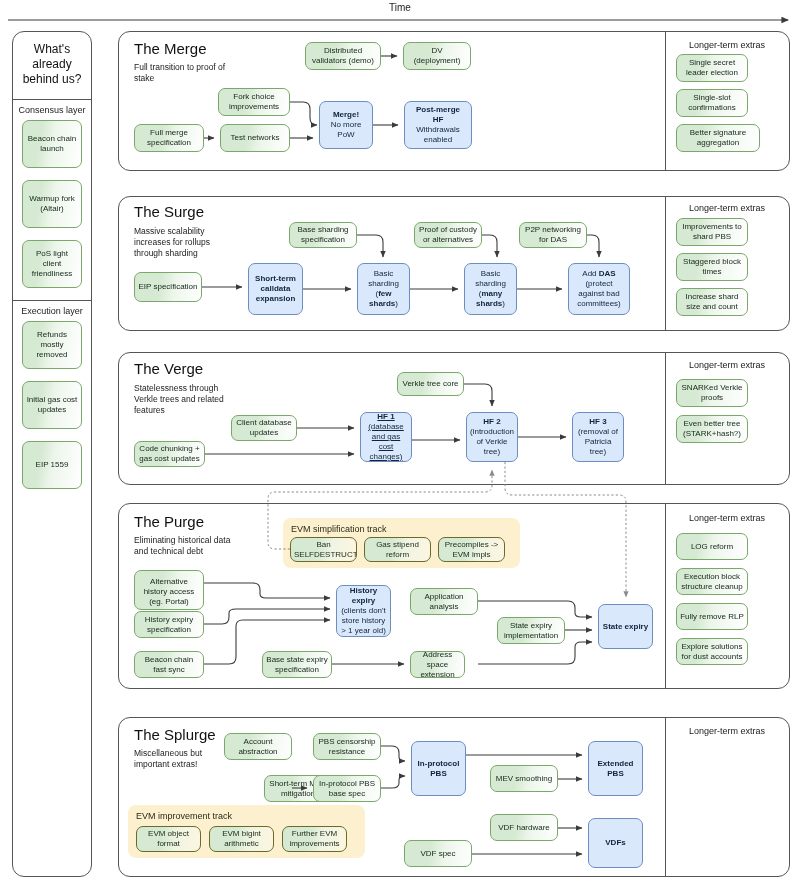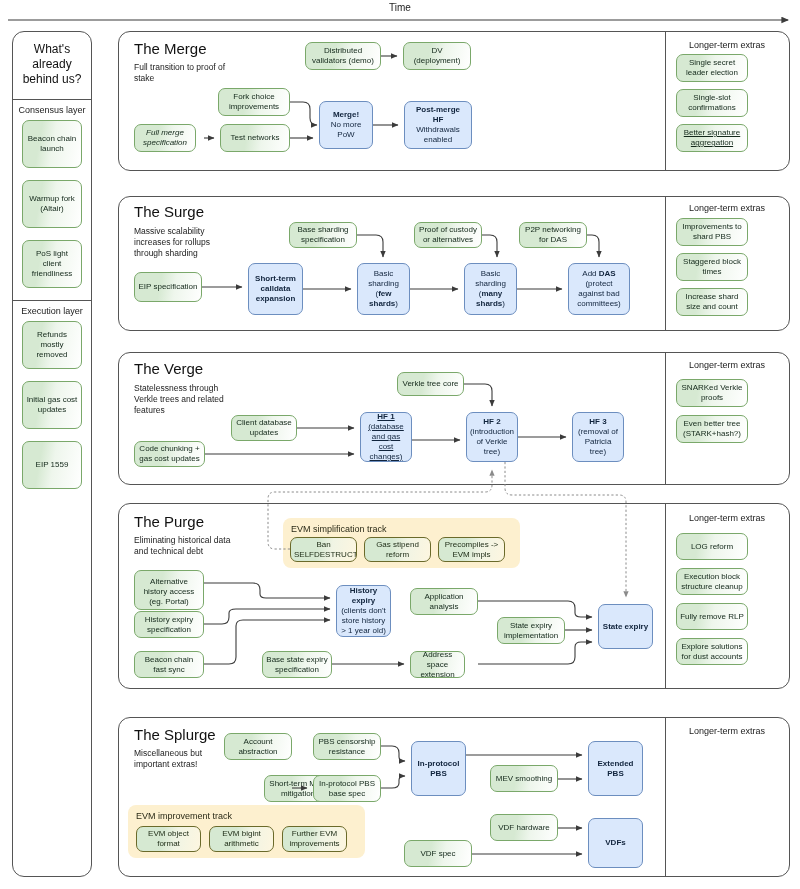--- a/index.html
+++ b/index.html
@@ -188,40 +188,40 @@
 
   <div class="node green" style="left:305px;top:42px;width:76px;height:28px;">
     <span>Distributed validators (demo)</span>
   </div>
   <div class="node green" style="left:403px;top:42px;width:68px;height:28px;">
     <span>DV (deployment)</span>
   </div>
   <div class="node green" style="left:218px;top:88px;width:72px;height:28px;">
     <span>Fork choice improvements</span>
   </div>
-  <div class="node green" style="left:134px;top:124px;width:62px;height:28px;font-style:italic;">
+  <div class="node green" style="left:134px;top:124px;width:70px;height:28px;">
     <span>Full merge specification</span>
   </div>
   <div class="node green" style="left:220px;top:124px;width:70px;height:28px;">
     <span>Test networks</span>
   </div>
   <div class="node blue" style="left:319px;top:101px;width:54px;height:48px;">
     <span><b>Merge!</b><br>No more<br>PoW</span>
   </div>
   <div class="node blue" style="left:404px;top:101px;width:68px;height:48px;">
     <span><b>Post-merge<br>HF</b><br>Withdrawals<br>enabled</span>
   </div>
 
   <div class="node extra" style="left:676px;top:54px;width:72px;height:28px;">
     <span>Single secret leader election</span>
   </div>
   <div class="node extra" style="left:676px;top:89px;width:72px;height:28px;">
     <span>Single-slot confirmations</span>
   </div>
-  <div class="node extra" style="left:676px;top:124px;width:72px;height:28px;text-decoration:underline;">
+  <div class="node extra" style="left:676px;top:124px;width:84px;height:28px;">
     <span>Better signature aggregation</span>
   </div>
 
   <div class="panel" style="left:118px;top:196px;width:672px;height:135px;"></div>
   <div class="divider" style="left:665px;top:197px;height:133px;"></div>
   <div class="panel-title" style="left:134px;top:203px;">The Surge</div>
   <div class="panel-sub" style="left:134px;top:226px;width:100px;">Massive scalability increases for rollups through sharding</div>
   <div class="extras-title" style="left:668px;top:203px;width:118px;">Longer-term extras</div>
 
   <div class="node green" style="left:289px;top:222px;width:68px;height:26px;">

